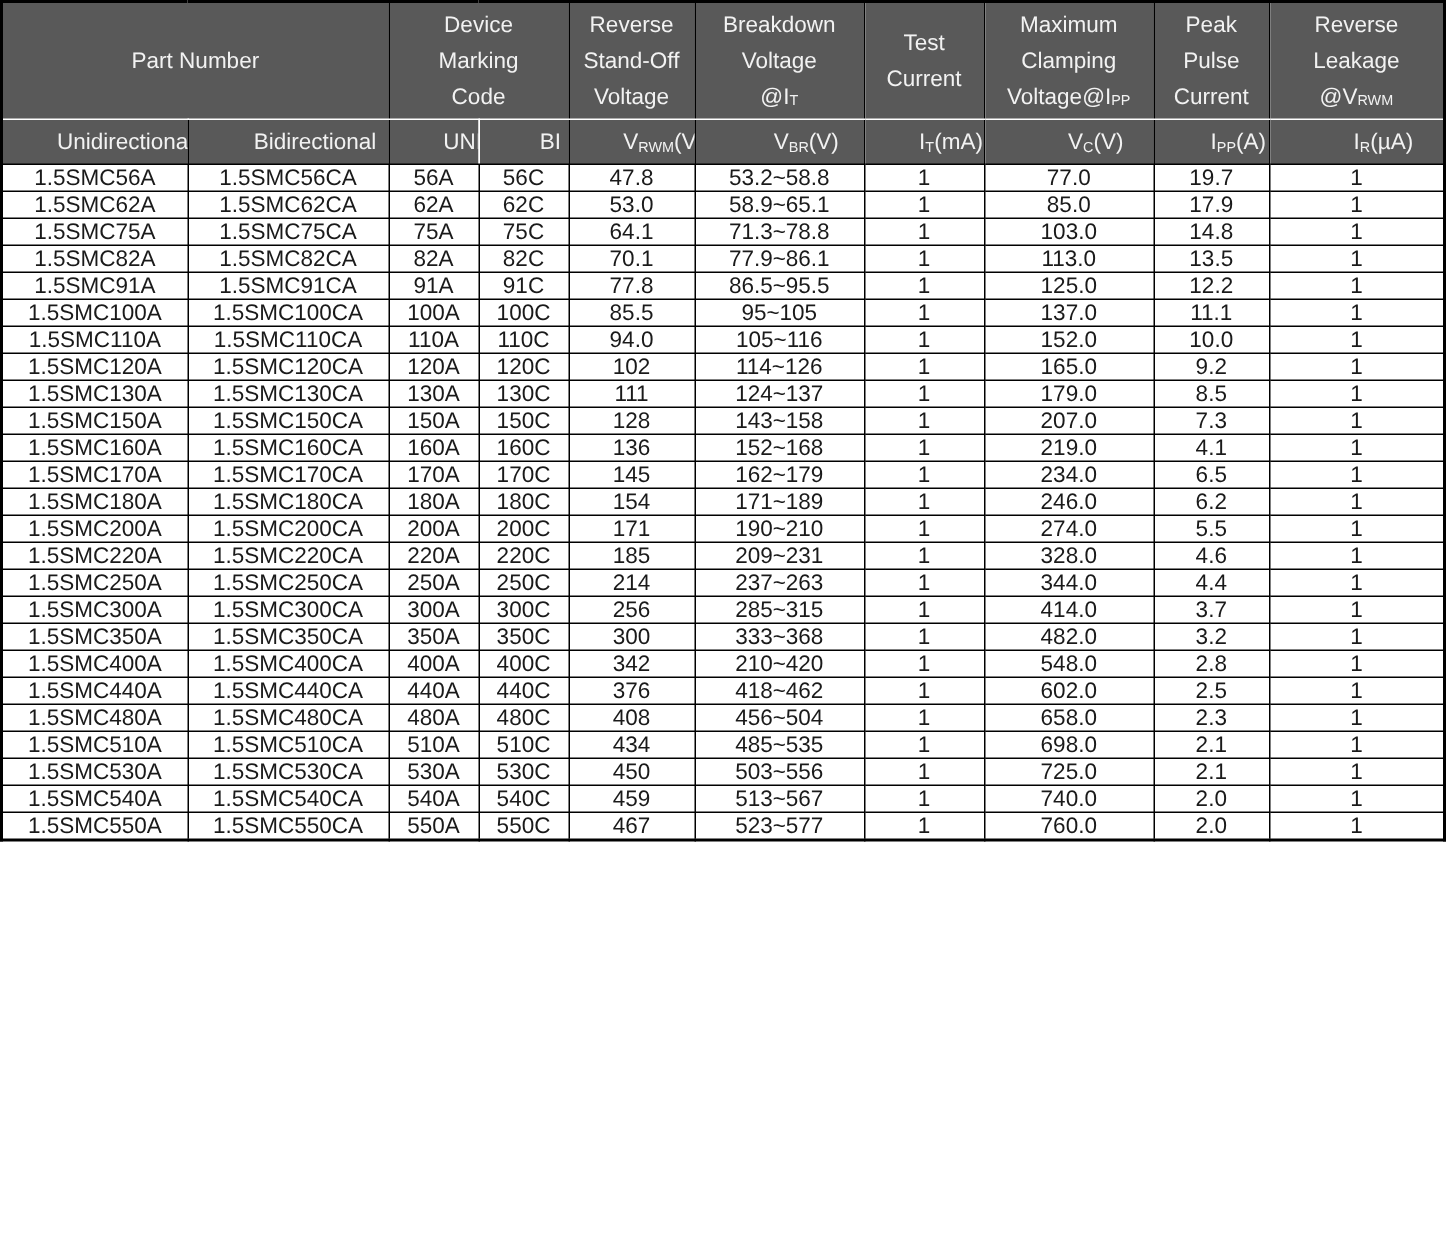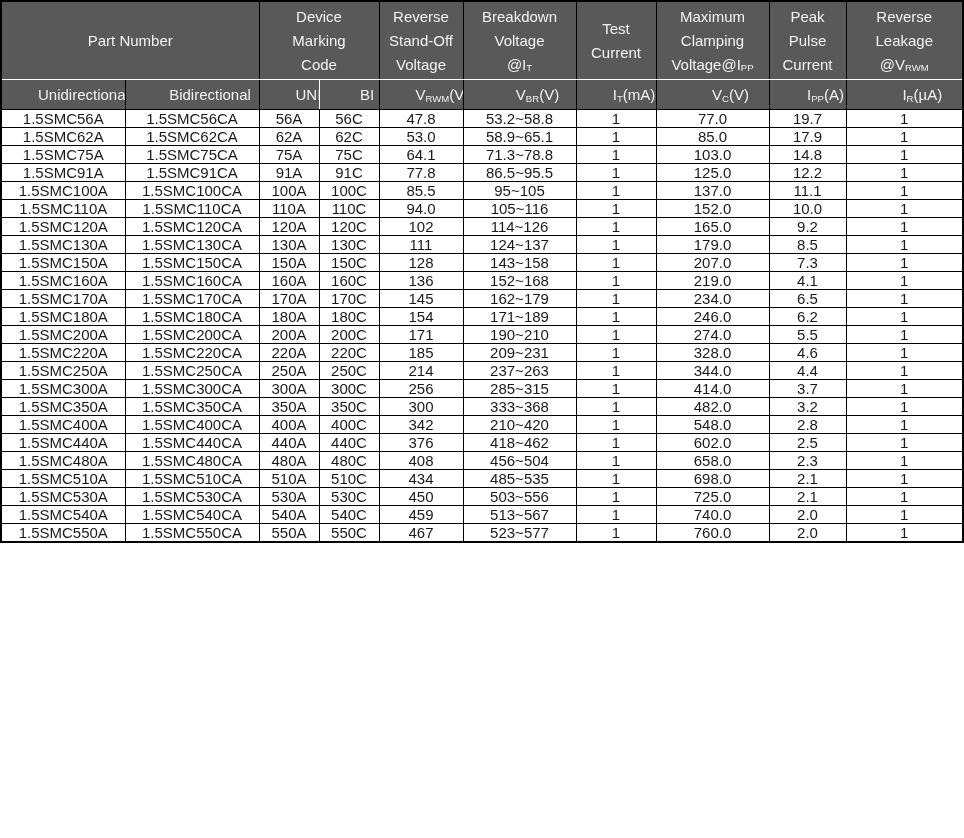--- a/index.html
+++ b/index.html
@@ -146,20 +146,32 @@
           <td>75A</td>
           <td>75C</td>
           <td>64.1</td>
           <td>71.3~78.8</td>
           <td>1</td>
           <td>103.0</td>
           <td>14.8</td>
           <td>1</td>
         </tr>
         <tr>
+          <td>1.5SMC82A</td>
+          <td>1.5SMC82CA</td>
+          <td>82A</td>
+          <td>82C</td>
+          <td>70.1</td>
+          <td>77.9~86.1</td>
+          <td>1</td>
+          <td>113.0</td>
+          <td>13.5</td>
+          <td>1</td>
+        </tr>
+        <tr>
           <td>1.5SMC91A</td>
           <td>1.5SMC91CA</td>
           <td>91A</td>
           <td>91C</td>
           <td>77.8</td>
           <td>86.5~95.5</td>
           <td>1</td>
           <td>125.0</td>
           <td>12.2</td>
           <td>1</td>

